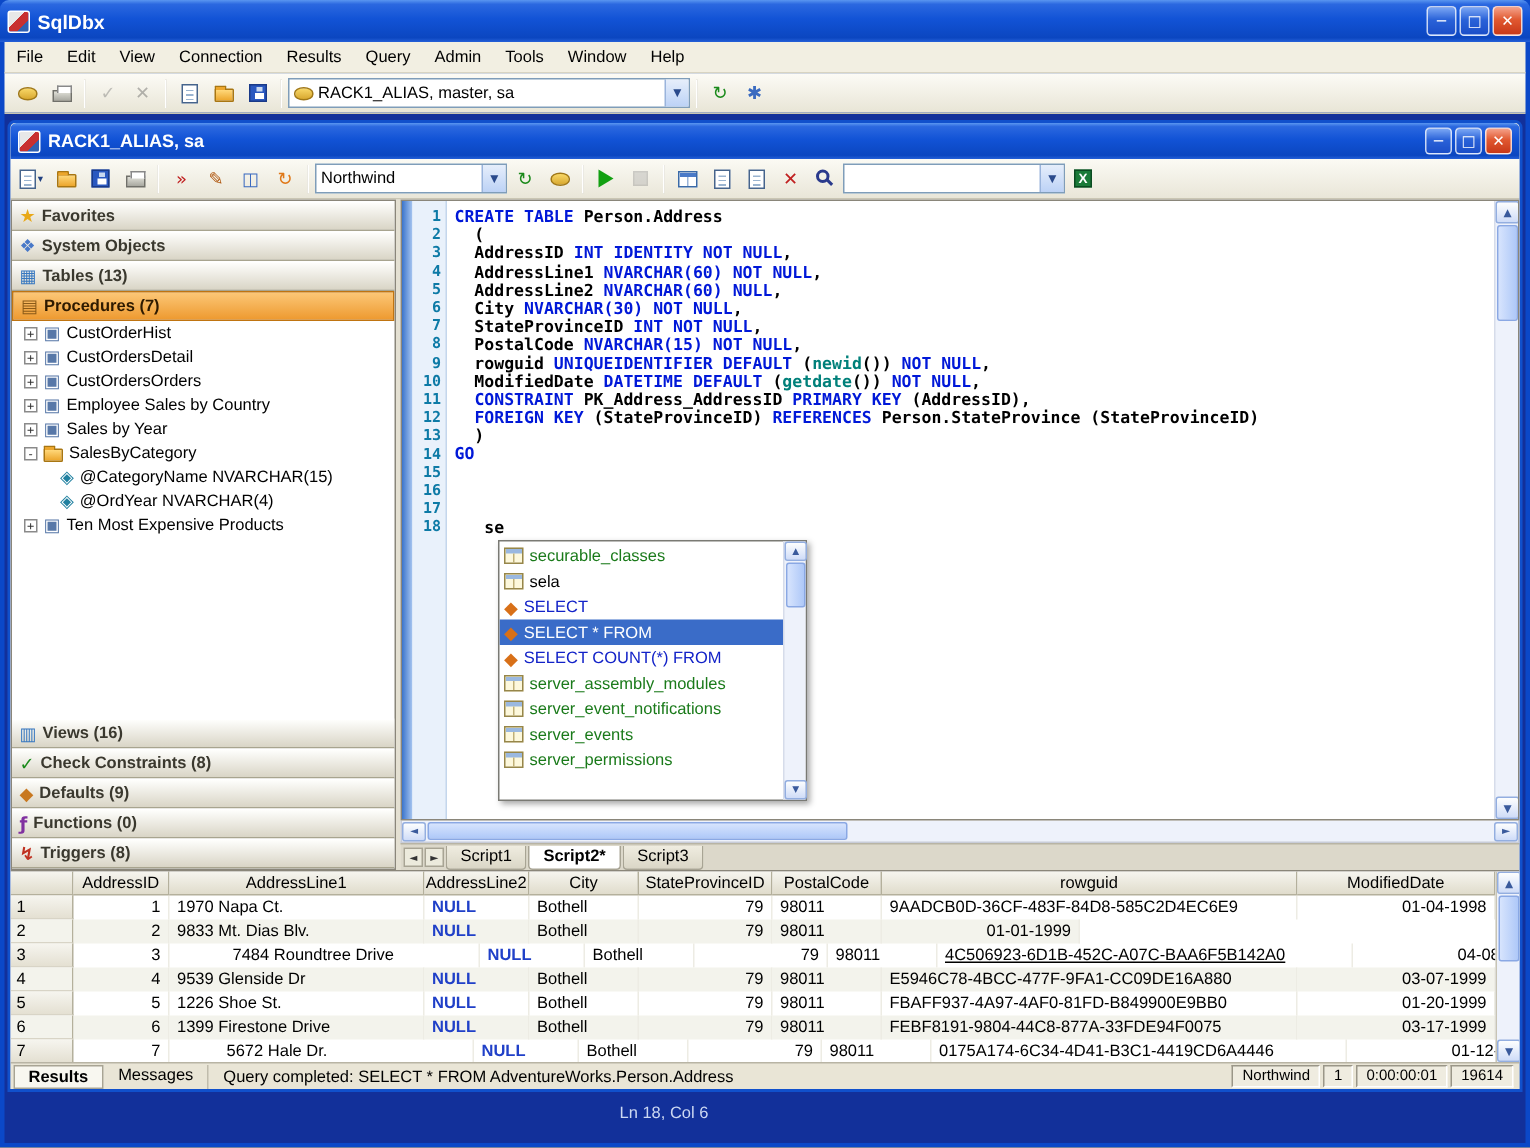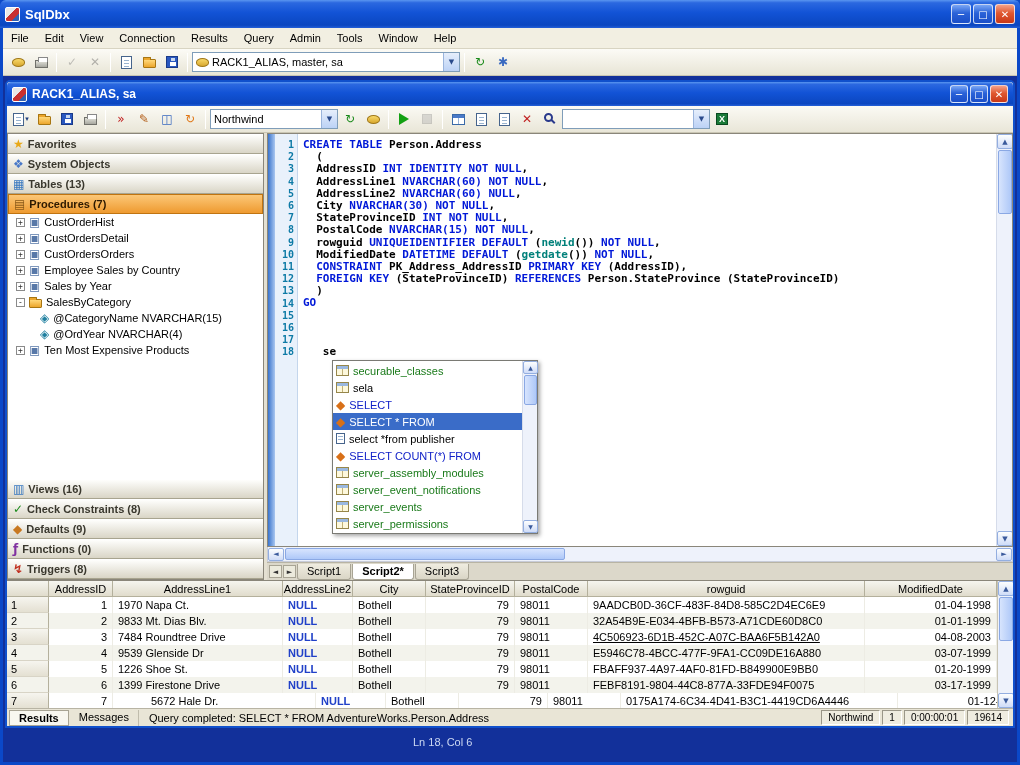--- a/index.html
+++ b/index.html
@@ -471,24 +471,20 @@
                     </div>
                     <div class="ac-item">
                       <span class="gl" style="color: rgb(216, 112, 24);">◆</span>
                       <span class="acb">SELECT</span>
                     </div>
                     <div class="ac-item sel">
                       <span class="gl" style="color: rgb(216, 112, 24);">◆</span>
                       <span class="acb">SELECT * FROM</span>
                     </div>
                     <div class="ac-item">
-                      <span class="x-pagemini"></span>
-                      <span class="ack">select *from publisher</span>
-                    </div>
-                    <div class="ac-item">
                       <span class="gl" style="color: rgb(216, 112, 24);">◆</span>
                       <span class="acb">SELECT COUNT(*) FROM</span>
                     </div>
                     <div class="ac-item">
                       <span class="x-tbl"></span>
                       <span class="acg">server_assembly_modules</span>
                     </div>
                     <div class="ac-item">
                       <span class="x-tbl"></span>
                       <span class="acg">server_event_notifications</span>
@@ -551,27 +547,26 @@
                 <div class="gc" style="width: 132px; justify-content: flex-end;">01-04-1998</div>
               </div>
               <div class="grow even">
                 <div class="gc gut" style="width: 42px;">2</div>
                 <div class="gc" style="width: 64px; justify-content: flex-end;">2</div>
                 <div class="gc" style="width: 170px; justify-content: flex-start;">9833 Mt. Dias Blv.</div>
                 <div class="gc nullv" style="width: 70px; justify-content: flex-start;">NULL</div>
                 <div class="gc" style="width: 73px; justify-content: flex-start;">Bothell</div>
                 <div class="gc" style="width: 89px; justify-content: flex-end;">79</div>
                 <div class="gc" style="width: 73px; justify-content: flex-start;">98011</div>
-                <div class="gc" style="width: 277px; justify-content: flex-start;">32A54B9E-E034-4BFB-B573-A71CDE60D8C0</div>
                 <div class="gc" style="width: 132px; justify-content: flex-end;">01-01-1999</div>
               </div>
               <div class="grow">
                 <div class="gc gut" style="width: 42px;">3</div>
                 <div class="gc" style="width: 64px; justify-content: flex-end;">3</div>
-                <div class="gc" style="width: 170px; justify-content: flex-start;">7484 Roundtree Drive</div>
+                <div class="gc" style="width: 170px; justify-content: flex-start; margin-left: 37px;">7484 Roundtree Drive</div>
                 <div class="gc nullv" style="width: 70px; justify-content: flex-start;">NULL</div>
                 <div class="gc" style="width: 73px; justify-content: flex-start;">Bothell</div>
                 <div class="gc" style="width: 89px; justify-content: flex-end;">79</div>
                 <div class="gc" style="width: 73px; justify-content: flex-start;">98011</div>
                 <div class="gc" style="width: 277px; justify-content: flex-start; text-decoration: underline;">4C506923-6D1B-452C-A07C-BAA6F5B142A0</div>
                 <div class="gc" style="width: 132px; justify-content: flex-end;">04-08-2003</div>
               </div>
               <div class="grow even">
                 <div class="gc gut" style="width: 42px;">4</div>
                 <div class="gc" style="width: 64px; justify-content: flex-end;">4</div>

